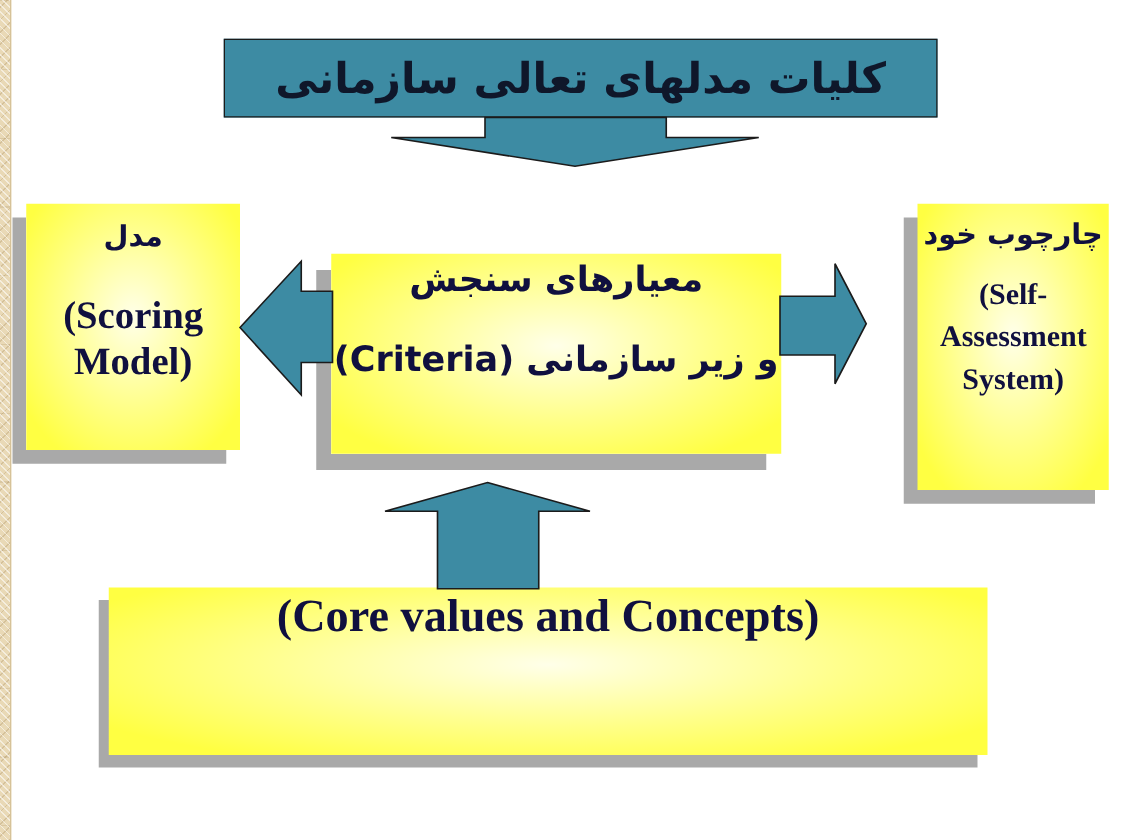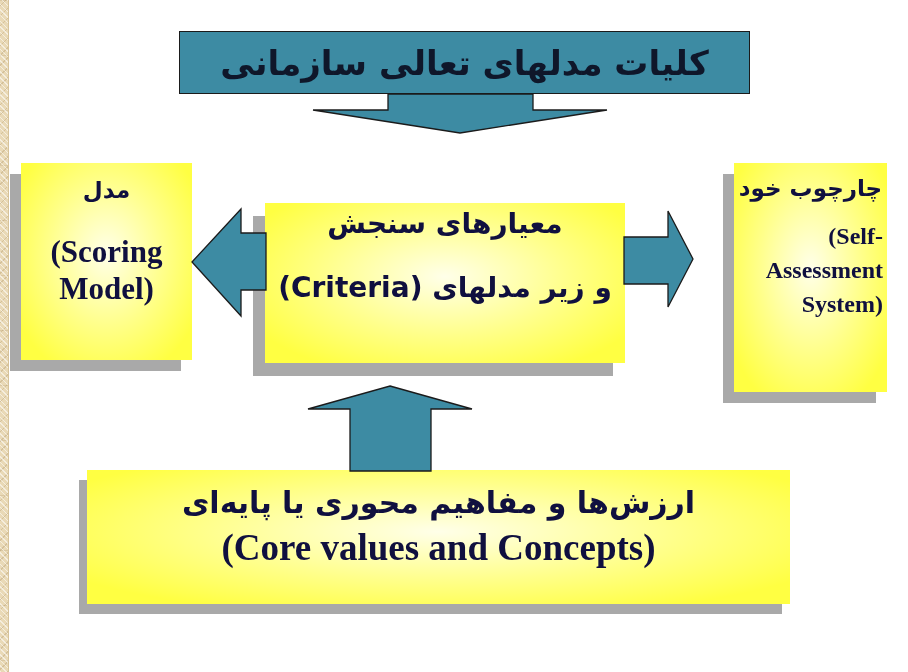--- a/index.html
+++ b/index.html
@@ -58,21 +58,21 @@
   .fa { direction: rtl; }
   .en-serif { font-family: "Liberation Serif", "DejaVu Serif", serif; font-weight: bold; direction: ltr; }
 
   .scoring-fa  { font-size: 23px; line-height: 34px; padding-top: 10px; }
   .scoring-en  { font-size: 31px; line-height: 37px; margin-top: 26px; }
 
   .criteria-fa1 { font-size: 28px; line-height: 38px; padding-top: 2px; }
   .criteria-fa2 { font-size: 28px; line-height: 38px; margin-top: 26px; }
 
   .self-fa { font-size: 23px; line-height: 34px; padding-top: 8px; }
-  .self-en { font-size: 24px; line-height: 34px; margin-top: 14px; padding: 0 4px; text-align: right; }
+  .self-en { font-size: 24px; line-height: 34px; margin-top: 14px; padding: 0 18px; }
 
   .core-fa { font-size: 30px; line-height: 42px; padding-top: 12px; }
   .core-en { font-size: 37px; line-height: 48px; }
 
   svg.arrows {
     position: absolute; left: 0; top: 0;
     pointer-events: none;
   }
   svg.arrows polygon { stroke: #1b1b1b; stroke-width: 1.3; stroke-linejoin: miter; }
 </style>
@@ -89,32 +89,31 @@
 
   <div class="ybox box-scoring">
     <div class="fa scoring-fa">
       <div>مدل</div>
     </div>
     <div class="en-serif scoring-en">(Scoring Model)</div>
   </div>
 
   <div class="ybox box-criteria">
     <div class="fa criteria-fa1">معیارهای سنجش</div>
-    <div class="fa criteria-fa2">و زیر مدلهای (Criteria)</div>
+    <div class="fa criteria-fa2">و زیر سازمانی (Criteria)</div>
   </div>
 
   <div class="ybox box-self">
     <div class="fa self-fa">
       <div>چارچوب خود</div>
     </div>
     <div class="en-serif self-en">(Self-Assessment System)</div>
   </div>
 
   <div class="ybox box-core">
-    <div class="fa core-fa">ارزش‌ها و مفاهیم محوری یا پایه‌ای</div>
     <div class="en-serif core-en">(Core values and Concepts)</div>
   </div>
 
   <svg class="arrows" width="908" height="672" viewBox="0 0 908 672">
     <polygon points="388,94 533,94 533,110 607,110 460,133 313,110 388,110" fill="#3d8ba3"></polygon>
     <polygon points="192,262 241,209 241,233 266,233 266,290 241,290 241,316" fill="#3d8ba3"></polygon>
     <polygon points="624,237 668,237 668,211 693,259 668,307 668,284 624,284" fill="#3d8ba3"></polygon>
     <polygon points="390,386 472,409 431,409 431,471 350,471 350,409 308,409" fill="#3d8ba3"></polygon>
   </svg>
 

